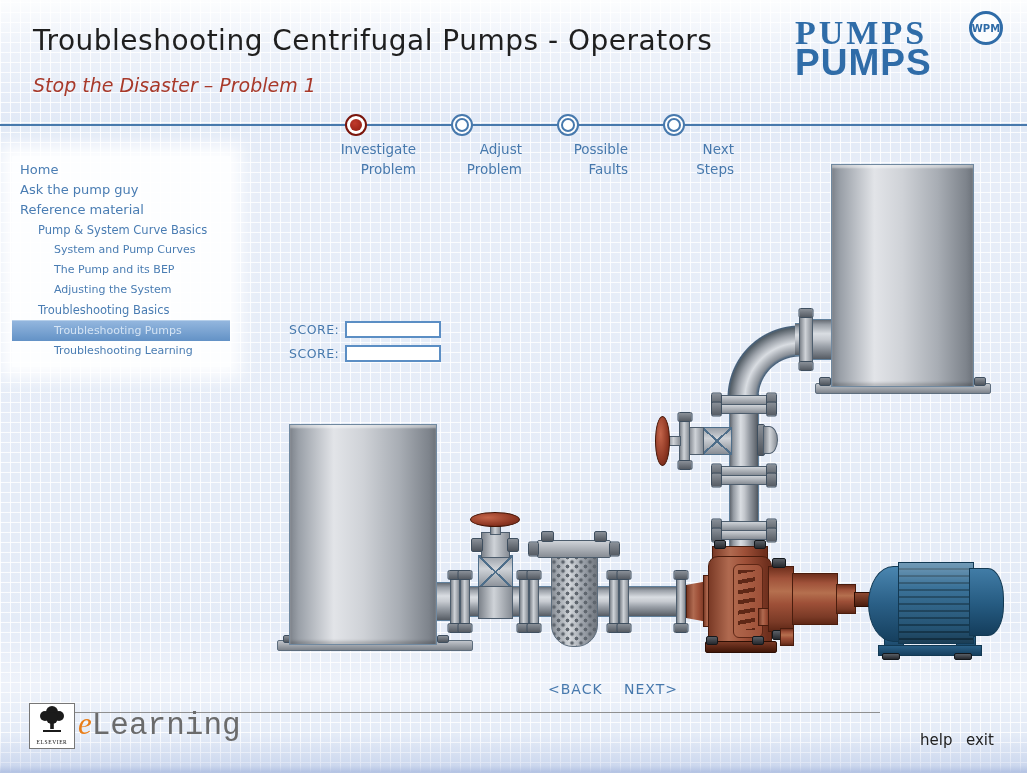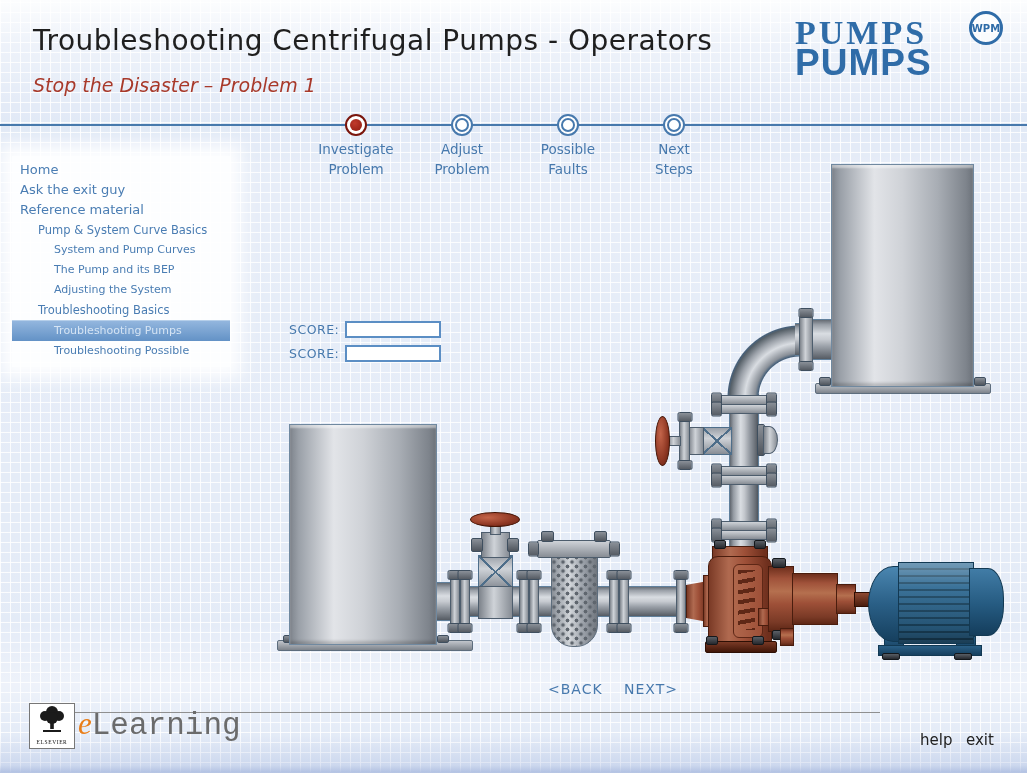--- a/index.html
+++ b/index.html
@@ -22,21 +22,21 @@
   .brand .w1{font-family:"Liberation Serif", serif;font-weight:bold;font-size:34px;letter-spacing:3px;line-height:34px;}
   .brand .w2{font-family:Liberation Sans, sans-serif;font-weight:bold;font-size:37px;letter-spacing:1px;line-height:30px;margin-top:-2px;}
   .brand .badge{position:absolute;right:-8px;top:-5px;width:28px;height:28px;border:3px solid #2f6ca8;border-radius:50%;
     font-size:10px;font-weight:bold;display:flex;align-items:center;justify-content:center;background:rgba(255,255,255,.6);}
   .header-line{left:0;top:124px;width:1027px;height:2px;background:#4779ad;}
   
   .step-dot{width:18px;height:18px;border-radius:50%;border:2px solid #4779ad;background:#fff;top:114px;cursor:pointer;}
   .step-dot::after{content:"";position:absolute;inset:2px;border:2px solid #4779ad;border-radius:50%;}
   .step-dot.current{border-color:#7a150c;}
   .step-dot.current::after{inset:3px;border:none;background:radial-gradient(circle at 40% 35%, #c03a2c, #8e1a10);}
-  .step-label{top:139px;width:120px;text-align:center;font-size:13.5px;line-height:20px;color:#4779ad;}
+  .step-label{top:139px;width:120px;text-align:right;font-size:13.5px;line-height:20px;color:#4779ad;}
   
   .sidebar{left:12px;top:156px;width:218px;background:rgba(255,255,255,.92);
     box-shadow:0 0 16px 12px rgba(255,255,255,.9);padding:4px 0 6px 0;}
   .nav-item{line-height:20px;color:#4a7db3;cursor:pointer;white-space:nowrap;}
   .lvl1{font-size:13px;padding-left:8px;}
   .lvl2{font-size:11.5px;padding-left:26px;}
   .lvl3{font-size:11px;padding-left:42px;}
   .nav-item.selected{background:linear-gradient(180deg,#93b6de,#6392c6);border-top:1px solid #b6cfea;color:#d5e4f4;}
   
   .hud-label{font-size:12.5px;color:#4779ad;letter-spacing:.5px;}
@@ -121,29 +121,29 @@
       <div>Faults</div>
   </div>
   <div class="abs step-label" style="left:614px">
     <div>Next</div>
       <div>Steps</div>
   </div>
 </div>
 
 <div class="abs sidebar">
   <div class="nav-item lvl1">Home</div>
-  <div class="nav-item lvl1">Ask the exit guy</div>
+  <div class="nav-item lvl1">Ask the pump guy</div>
   <div class="nav-item lvl1">Reference material</div>
   <div class="nav-item lvl2">Pump &amp; System Curve Basics</div>
   <div class="nav-item lvl3">System and Pump Curves</div>
   <div class="nav-item lvl3">The Pump and its BEP</div>
   <div class="nav-item lvl3">Adjusting the System</div>
   <div class="nav-item lvl2">Troubleshooting Basics</div>
   <div class="nav-item lvl3 selected">Troubleshooting Pumps</div>
-  <div class="nav-item lvl3">Troubleshooting Possible</div>
+  <div class="nav-item lvl3">Troubleshooting Learning</div>
 </div>
 
 <div class="abs hud-label" style="left:289px;top:322px">SCORE:</div>
 <div class="abs hud-box" style="left:345px;top:321px"><span></span></div>
 <div class="abs hud-label" style="left:289px;top:346px">SCORE:</div>
 <div class="abs hud-box" style="left:345px;top:345px"><span></span></div>
 
 <div>
 
   <div class="abs m-base" style="left:277px;top:640px;width:194px;height:9px"></div>

